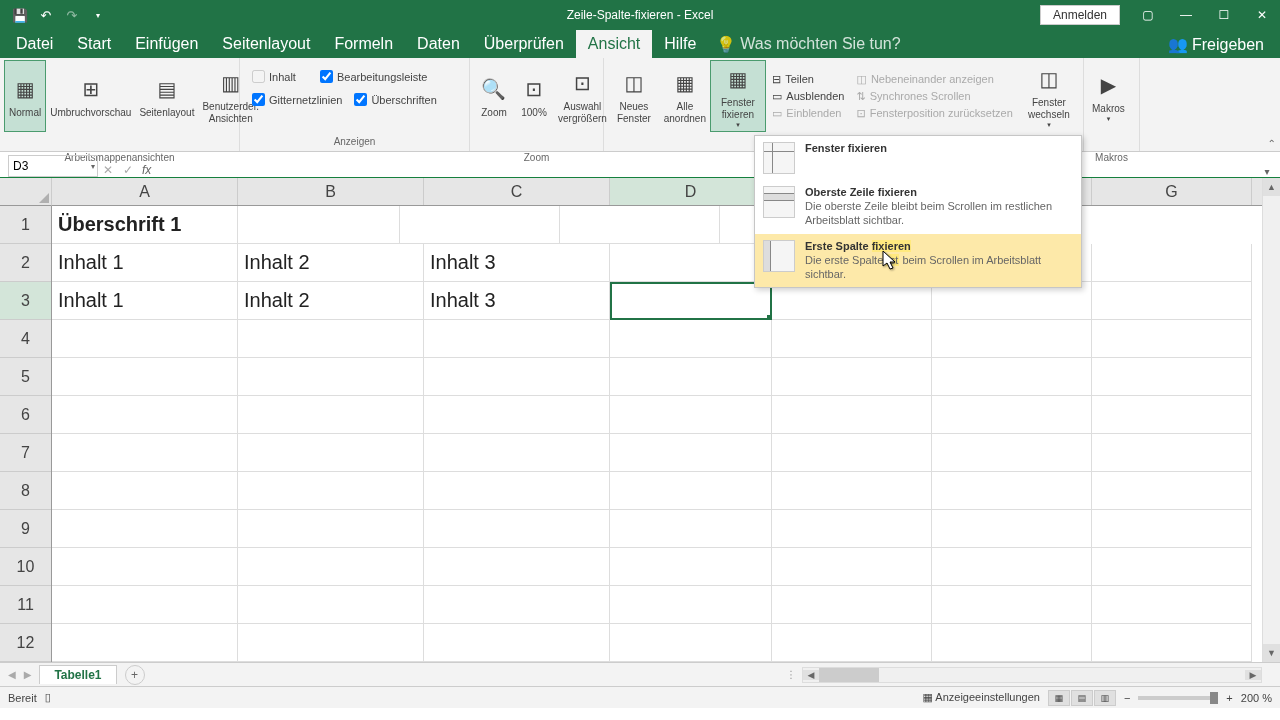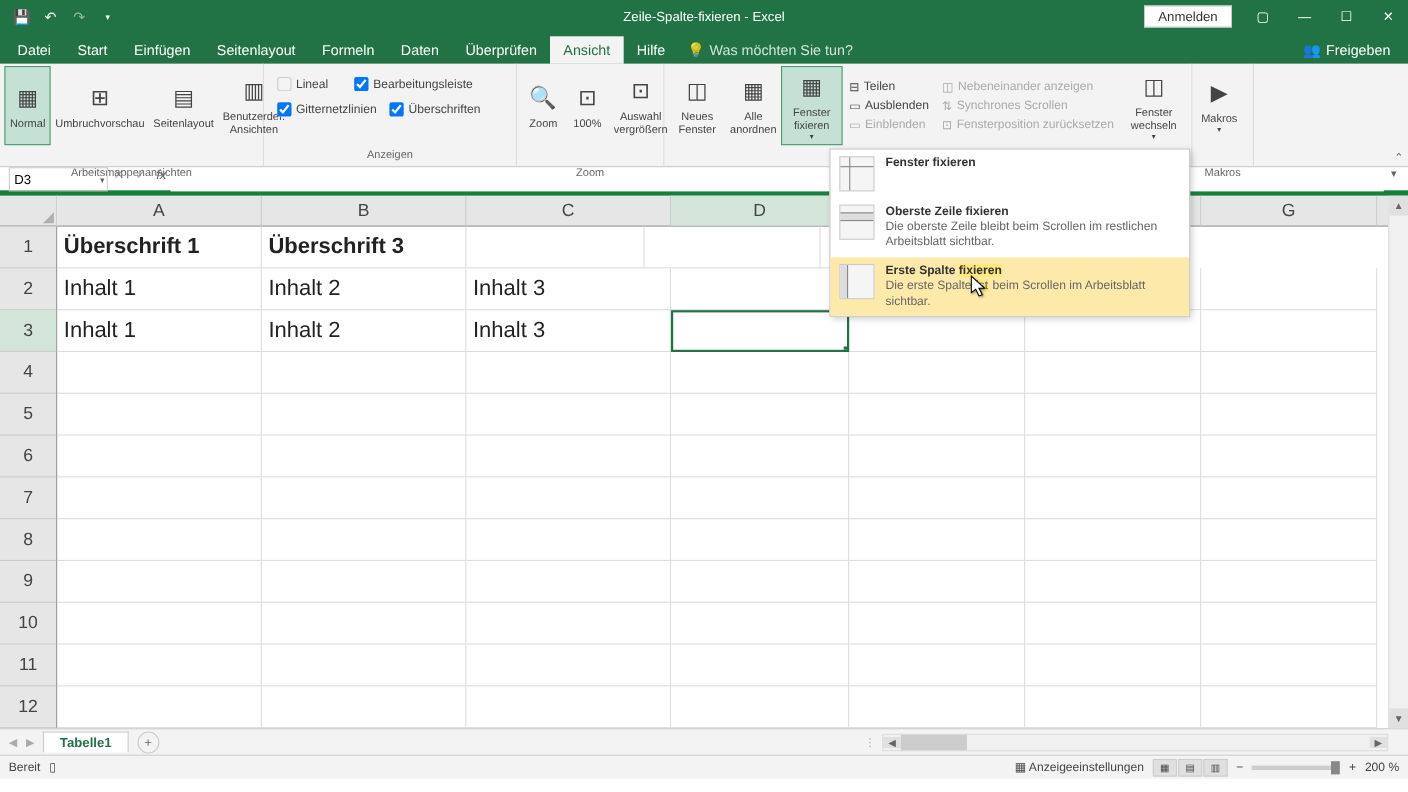--- a/index.html
+++ b/index.html
@@ -9,42 +9,42 @@
 .titlebar { height: 30px; background: #217346; display: flex; align-items: center; color: #fff; font-size: 12px; position: relative; }
 .qat { display: flex; align-items: center; gap: 2px; padding-left: 8px; }
 .qat-btn { width: 24px; height: 24px; display: flex; align-items: center; justify-content: center; color: #fff; font-size: 13px; }
 .qat-btn.disabled { opacity: 0.5; }
 .title-text { position: absolute; left: 50%; transform: translateX(-50%); font-size: 12px; }
 .window-controls { margin-left: auto; display: flex; align-items: center; gap: 2px; }
 .win-btn { width: 36px; height: 30px; display: flex; align-items: center; justify-content: center; font-size: 12px; }
 .login-btn { background: #fff; color: #333; padding: 2px 12px; font-size: 12px; height: 20px; display: flex; align-items: center; margin-right: 8px; border: 1px solid #ccc; }
 
 
-.ribbon-tabs { height: 28px; background: #217346; display: flex; align-items: flex-end; padding-left: 4px; font-size: 13px; position: relative; }
+.ribbon-tabs { height: 28px; background: #217346; display: flex; padding-left: 4px; font-size: 16px; position: relative; }
 .tab { padding: 5px 12px; color: #fff; cursor: pointer; }
 .tab.active { background: #f3f3f3; color: #217346; }
 .tell-me { display: flex; align-items: center; color: #fff; opacity: 0.8; padding: 5px 8px; }
 .share-btn { position: absolute; right: 8px; color: #fff; padding: 5px 8px; display: flex; align-items: center; gap: 4px; }
 
 
 .ribbon { height: 94px; background: #f3f3f3; border-bottom: 1px solid #ccc; display: flex; position: relative; }
 .ribbon-group { display: flex; flex-direction: column; border-right: 1px solid #ddd; padding: 2px 4px; height: 100%; }
 .group-content { flex: 1; display: flex; align-items: center; }
 .group-label { font-size: 10px; color: #666; text-align: center; padding-bottom: 2px; margin-top: 20px; }
 .big-btn { display: flex; flex-direction: column; align-items: center; justify-content: center; padding: 2px 4px; font-size: 10px; color: #444; text-align: center; line-height: 1.2; height: 72px; }
 .big-btn .icon { width: 32px; height: 32px; display: flex; align-items: center; justify-content: center; font-size: 20px; margin-bottom: 2px; }
 .big-btn.active { background: #c5e0d4; border: 1px solid #4a9b6e; }
 .checkbox-row { display: flex; align-items: center; font-size: 11px; color: #444; padding: 2px 4px; white-space: nowrap; }
 .checkbox-row input { margin-right: 4px; }
 .small-btn-row { display: flex; align-items: center; font-size: 11px; color: #444; padding: 1px 4px; gap: 4px; white-space: nowrap; }
 .small-btn-row.disabled { color: #aaa; }
 .collapse-ribbon { position: absolute; right: 4px; bottom: 2px; font-size: 10px; color: #666; }
 
 
-.formula-bar { height: 26px; border-bottom: 5px solid #15803d; display: flex; align-items: flex-start; background: #fff; }
+.formula-bar { height: 26px; border-bottom: 1px solid #15803d; display: flex; align-items: flex-end; background: #fff; }
 .name-box { width: 90px; height: 22px; border: 1px solid #ccc; margin-left: 8px; padding: 0 4px; font-size: 12px; display: flex; align-items: center; position: relative; }
 .name-box-arrow { position: absolute; right: 2px; font-size: 8px; color: #666; }
 .fb-btn { width: 20px; display: flex; justify-content: center; color: #aaa; font-size: 12px; }
 .fx-label { font-style: italic; color: #666; font-size: 12px; margin: 0 4px; }
 .formula-input { flex: 1; height: 22px; border: none; padding: 0 4px; font-size: 12px; }
 .fb-expand { width: 18px; color: #666; font-size: 10px; margin-right: 4px; text-align: center; }
 
 
 .grid-area { position: relative; height: 484px; display: flex; }
 .corner { width: 52px; height: 28px; background: #e6e6e6; border-right: 1px solid #ccc; border-bottom: 1px solid #999; position: absolute; top: 0; left: 0; }
@@ -154,21 +154,21 @@
           <span>Benutzerdef. Ansichten</span>
         </div>
     </div>
     <div class="group-label">Arbeitsmappenansichten</div>
   </div>
   <div class="ribbon-group" style="width:230px">
     <div class="group-content" style="flex-direction:column;align-items:flex-start;justify-content:center;gap:6px;padding-left:4px">
       <div style="display:flex;gap:16px">
         <label class="checkbox-row">
             <input type="checkbox" disabled="" style="">
-            <span>Lineal</span>
+            <span>Inhalt</span>
           </label>
         <label class="checkbox-row">
             <input type="checkbox" checked="" style="">
             <span>Bearbeitungsleiste</span>
           </label>
       </div>
       <div style="display:flex;gap:4px">
         <label class="checkbox-row">
             <input type="checkbox" checked="" style="">
             <span>Gitternetzlinien</span>
@@ -277,21 +277,20 @@
       <div class="row-h">7</div>
       <div class="row-h">8</div>
       <div class="row-h">9</div>
       <div class="row-h">10</div>
       <div class="row-h">11</div>
       <div class="row-h">12</div>
     </div>
   <div class="cells" id="cells">
       <div class="row">
         <div class="cell header-cell" style="width: 186px;">Überschrift 1</div>
-        <div class="cell header-cell" style="width: 186px;">Überschrift 3</div>
         <div class="cell" style="width: 162px;"></div>
         <div class="cell" style="width: 160px;"></div>
         <div class="cell" style="width: 160px;"></div>
         <div class="cell" style="width: 160px;"></div>
       </div>
       <div class="row">
         <div class="cell" style="width: 186px;">Inhalt 1</div>
         <div class="cell" style="width: 186px;">Inhalt 2</div>
         <div class="cell" style="width: 186px;">Inhalt 3</div>
         <div class="cell" style="width: 162px;"></div>

